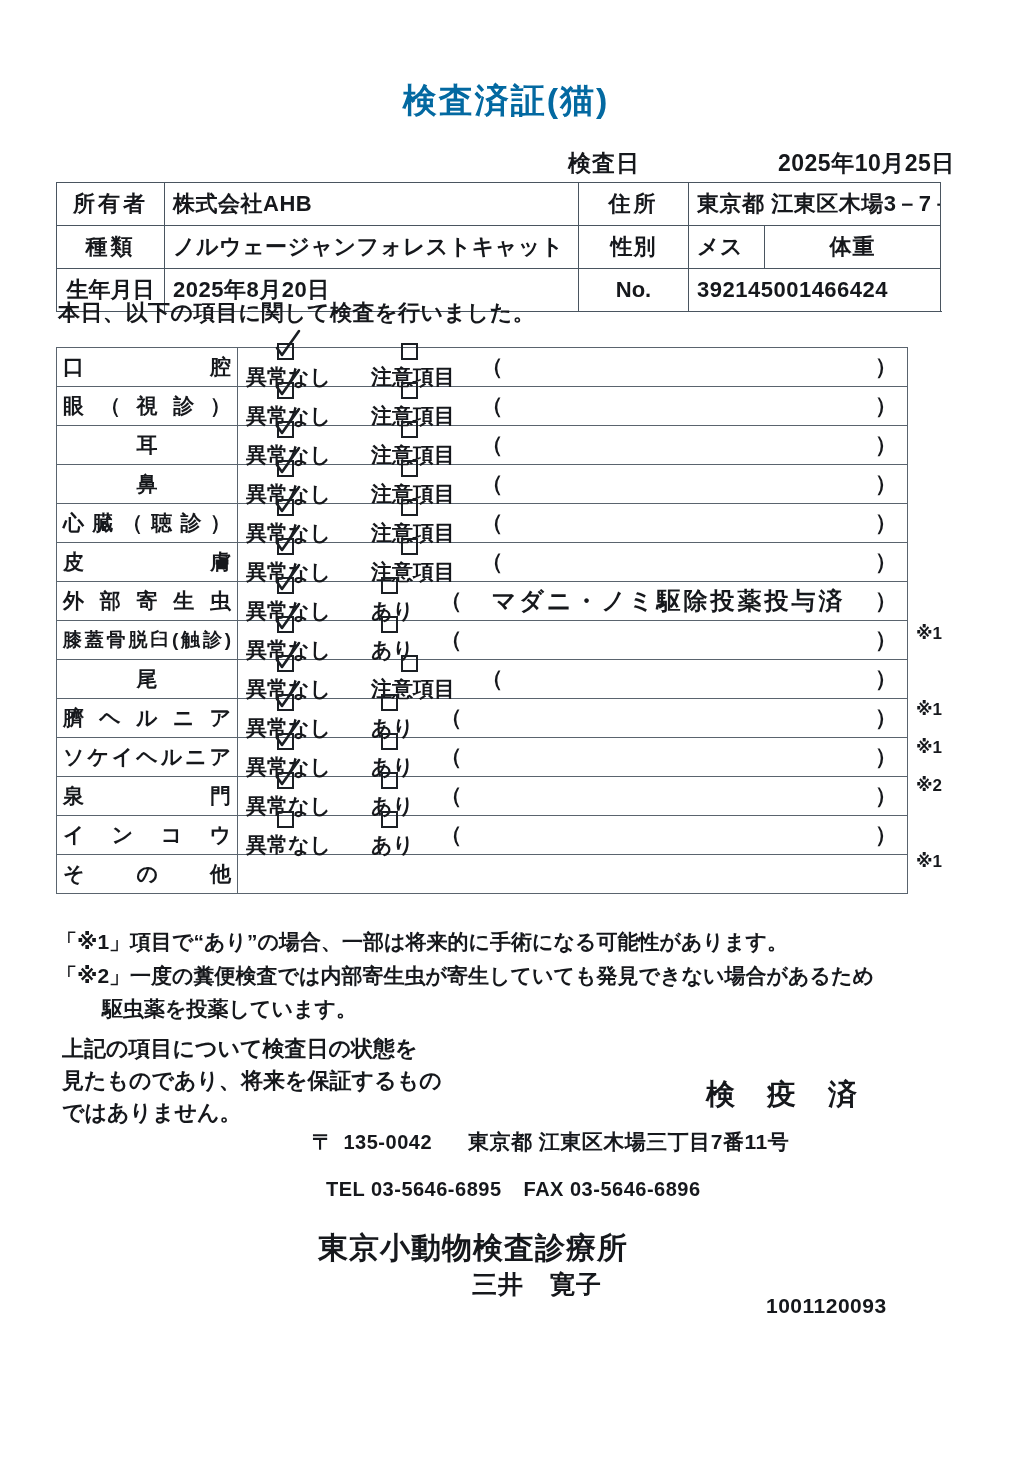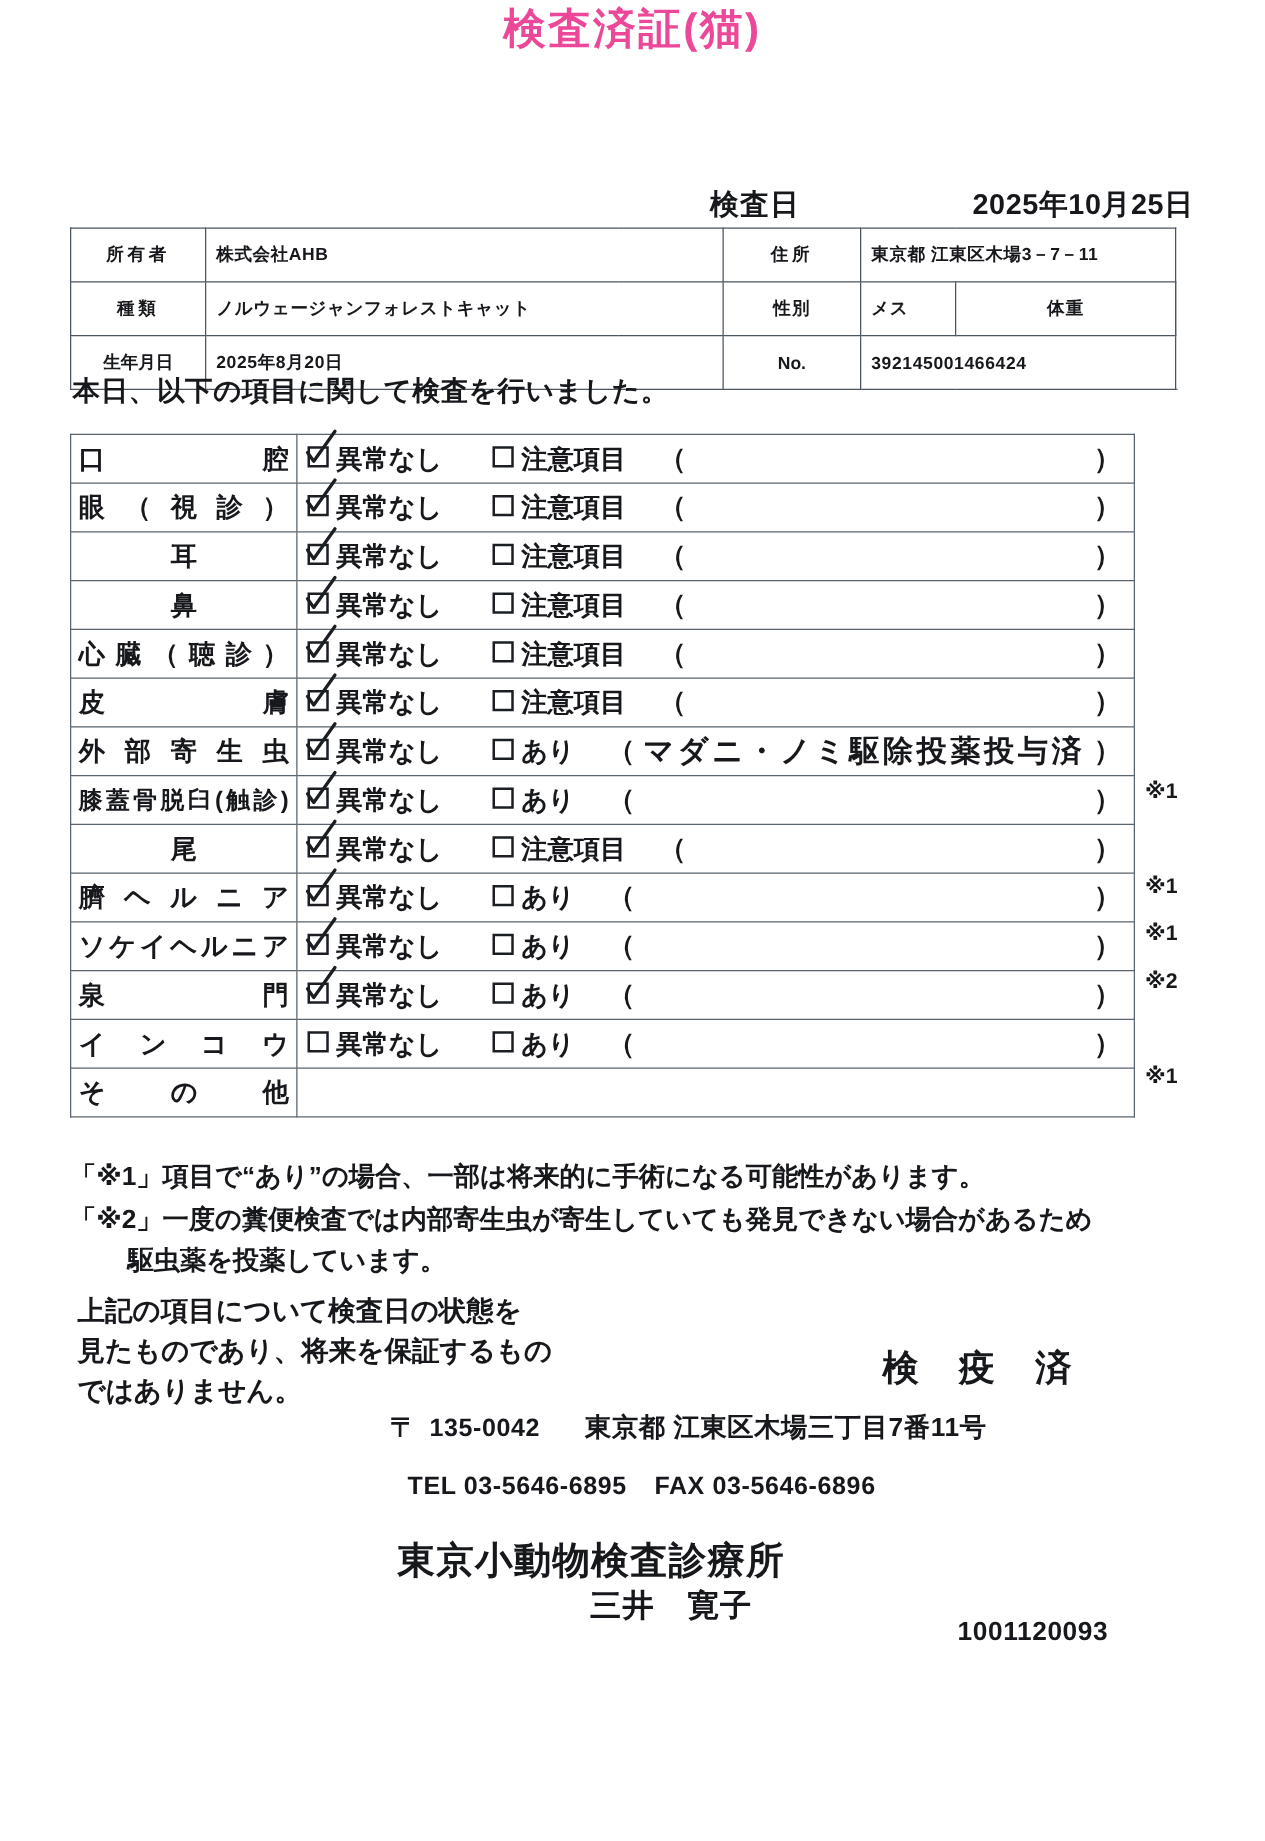--- a/index.html
+++ b/index.html
@@ -21,21 +21,22 @@
     height: 1473px;
     box-sizing: border-box;
   }
 
   
   .title {
     text-align: center;
     font-size: 34px;
     font-weight: 700;
     letter-spacing: 2px;
-    color: #ec4899;
+    padding-top: 78px;
+    color: #0369a1;
   }
 
   
   .exam-date-row {
     position: absolute;
     top: 148px;
     left: 0;
     width: 1012px;
     display: flex;
     align-items: baseline;
@@ -61,21 +62,21 @@
     left: 56px;
     top: 182px;
     width: 884px;
     border-collapse: collapse;
     table-layout: fixed;
   }
   .info-table td {
     border: 1.6px solid #4a5560;
     height: 42px;
     padding: 0 8px;
-    font-size: 14px;
+    font-size: 22px;
     font-weight: 600;
     vertical-align: middle;
     white-space: nowrap;
     overflow: hidden;
   }
   .info-table td.lbl {
     text-align: center;
     letter-spacing: 3px;
     font-weight: 700;
   }
@@ -149,20 +150,21 @@
   .opts-inner {
     display: flex;
     align-items: center;
     height: 38px;
     white-space: nowrap;
   }
   .opt {
     display: inline-flex;
     align-items: center;
     position: relative;
+    flex-direction: column;
   }
   .opt .boxwrap {
     position: relative;
     width: 20px;
     height: 20px;
     display: inline-block;
     margin-right: 3px;
   }
   .opt .box {
     position: absolute;

